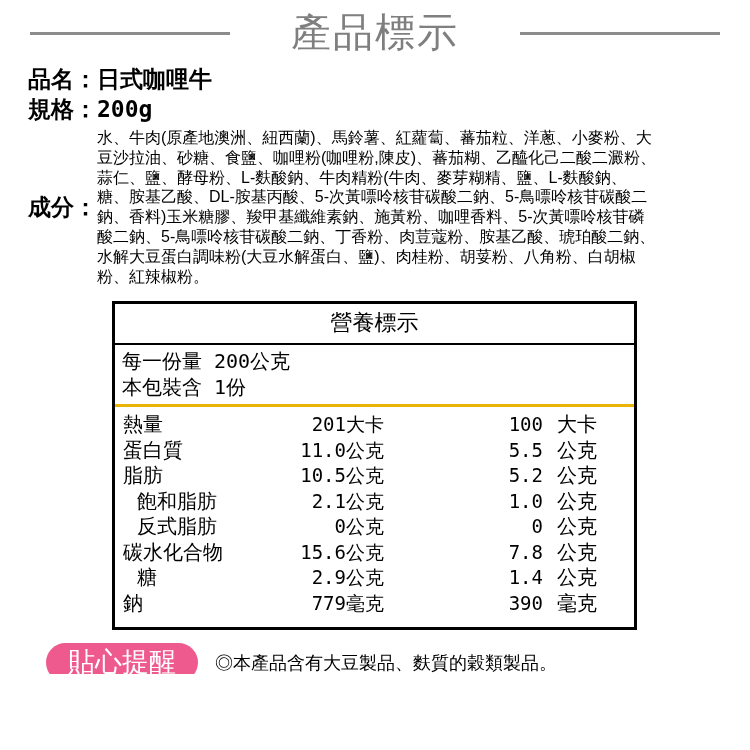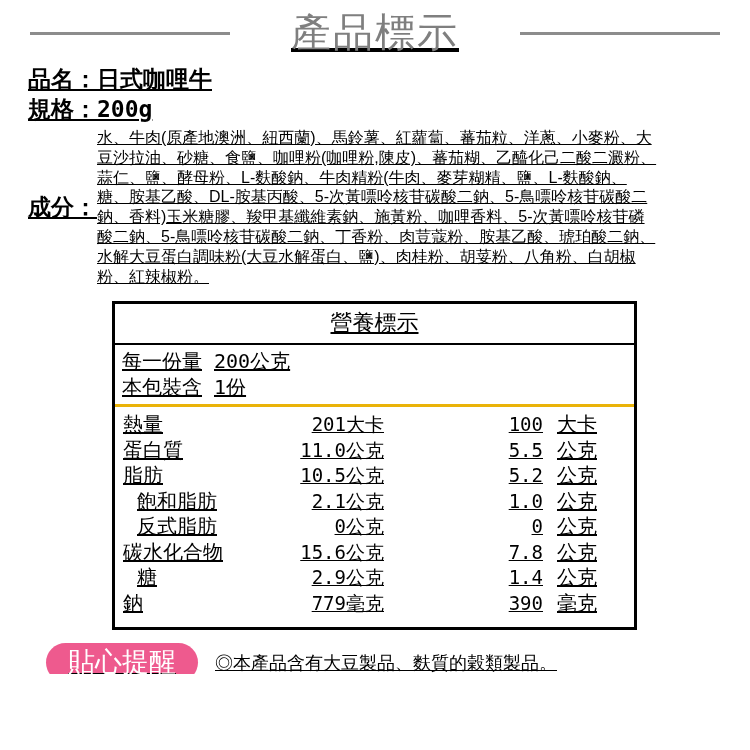--- a/index.html
+++ b/index.html
@@ -4,21 +4,21 @@
 <style>
   * { box-sizing: border-box; }
   html, body { margin: 0; padding: 0; }
   body {
     width: 750px; height: 750px;
     background: #ffffff;
     font-family: "Liberation Sans", sans-serif;
     color: #000;
     -webkit-font-smoothing: antialiased;
   }
-  .page { position: relative; width: 750px; height: 674px; overflow: hidden; text-decoration: underline; }
+  .page { position: relative; width: 750px; height: 674px; overflow: hidden; }
 
   
   .header { position: relative; height: 56px; padding-top: 8px; }
   .title {
     margin: 0; text-align: center;
     font-size: 40px; font-weight: 500; line-height: 48px;
     color: #7f7f7f; letter-spacing: 2px;
   }
   .rule { position: absolute; top: 32px; height: 3px; width: 200px; background: #8c8c8c; }
   .rule-left  { left: 30px; }

